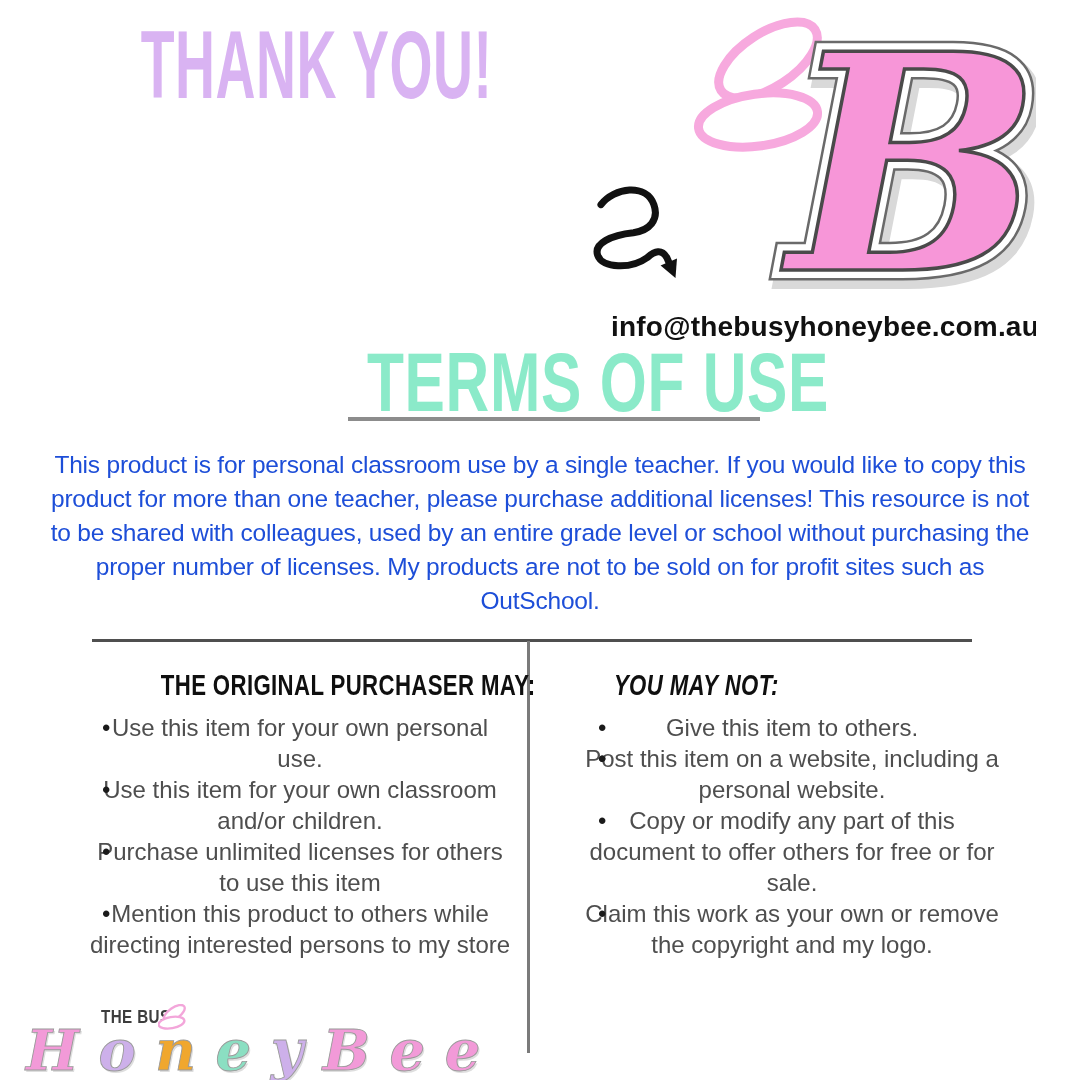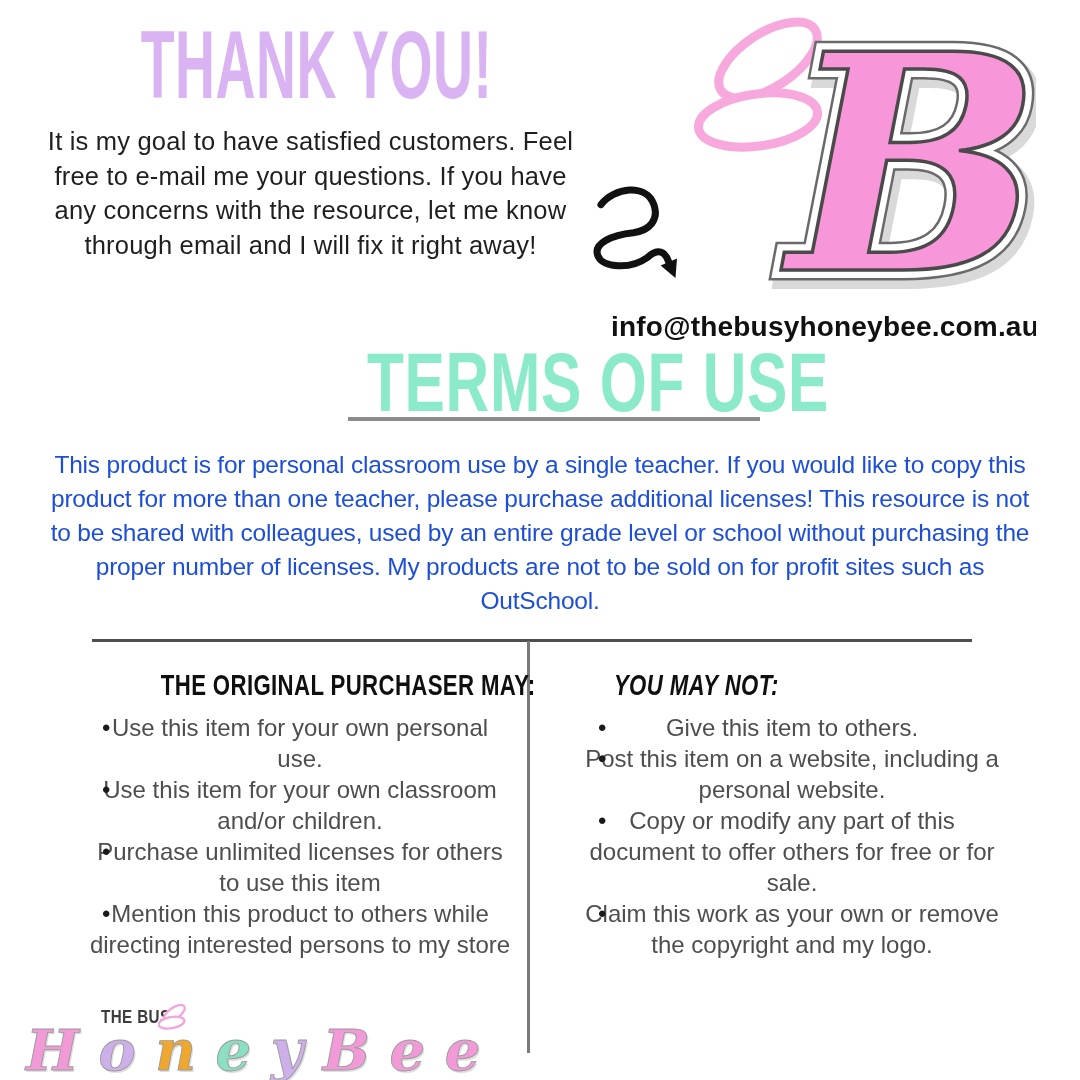--- a/index.html
+++ b/index.html
@@ -68,21 +68,20 @@
 </style>
 </head>
 <body>
 
 <div class="page">
 
   <div class="thankyou-title">
     <span class="stretch">THANK YOU!</span>
   </div>
 
-  <div class="thankyou-body">It is my goal to have satisfied customers. Feel free to e-mail me your questions. If you have any concerns with the resource, let me know through email and I will fix it right away!</div>
 
   <svg class="arrow-doodle" viewBox="0 0 100 100">
     <path d="M 12 20 C 24 4, 54 0, 61 20 C 66 34, 57 44, 42 46 C 22 48, 5 56, 9 67 C 13 79, 40 80, 55 69 C 62 63, 68 61, 73 69 L 76 76" fill="none" stroke="#111" stroke-width="6.5" stroke-linecap="round"></path>
     <path d="M 81 88 L 82.4 70 L 67.2 76.5 Z" fill="#111"></path>
   </svg>
 
   <div class="bee-logo">
     <svg viewBox="0 0 285 285" width="285" height="285">
       <g>
         <ellipse cx="72" cy="52" rx="56" ry="27" transform="rotate(-33 72 52)" fill="#ffffff" stroke="#f7a9de" stroke-width="9"></ellipse>

